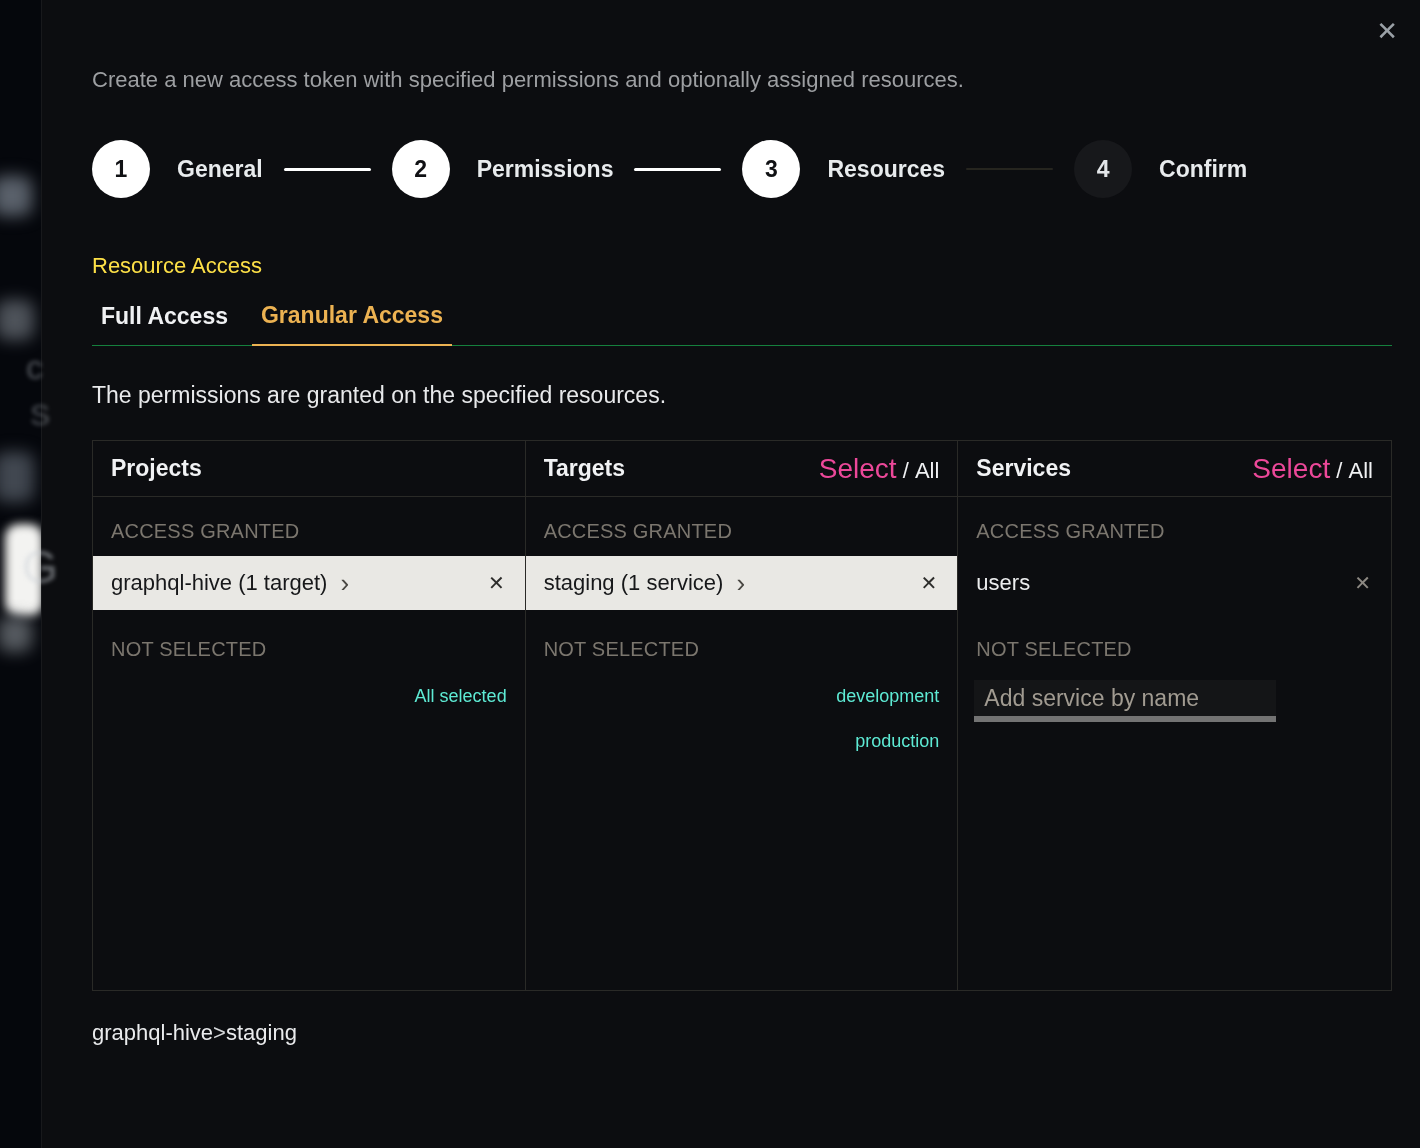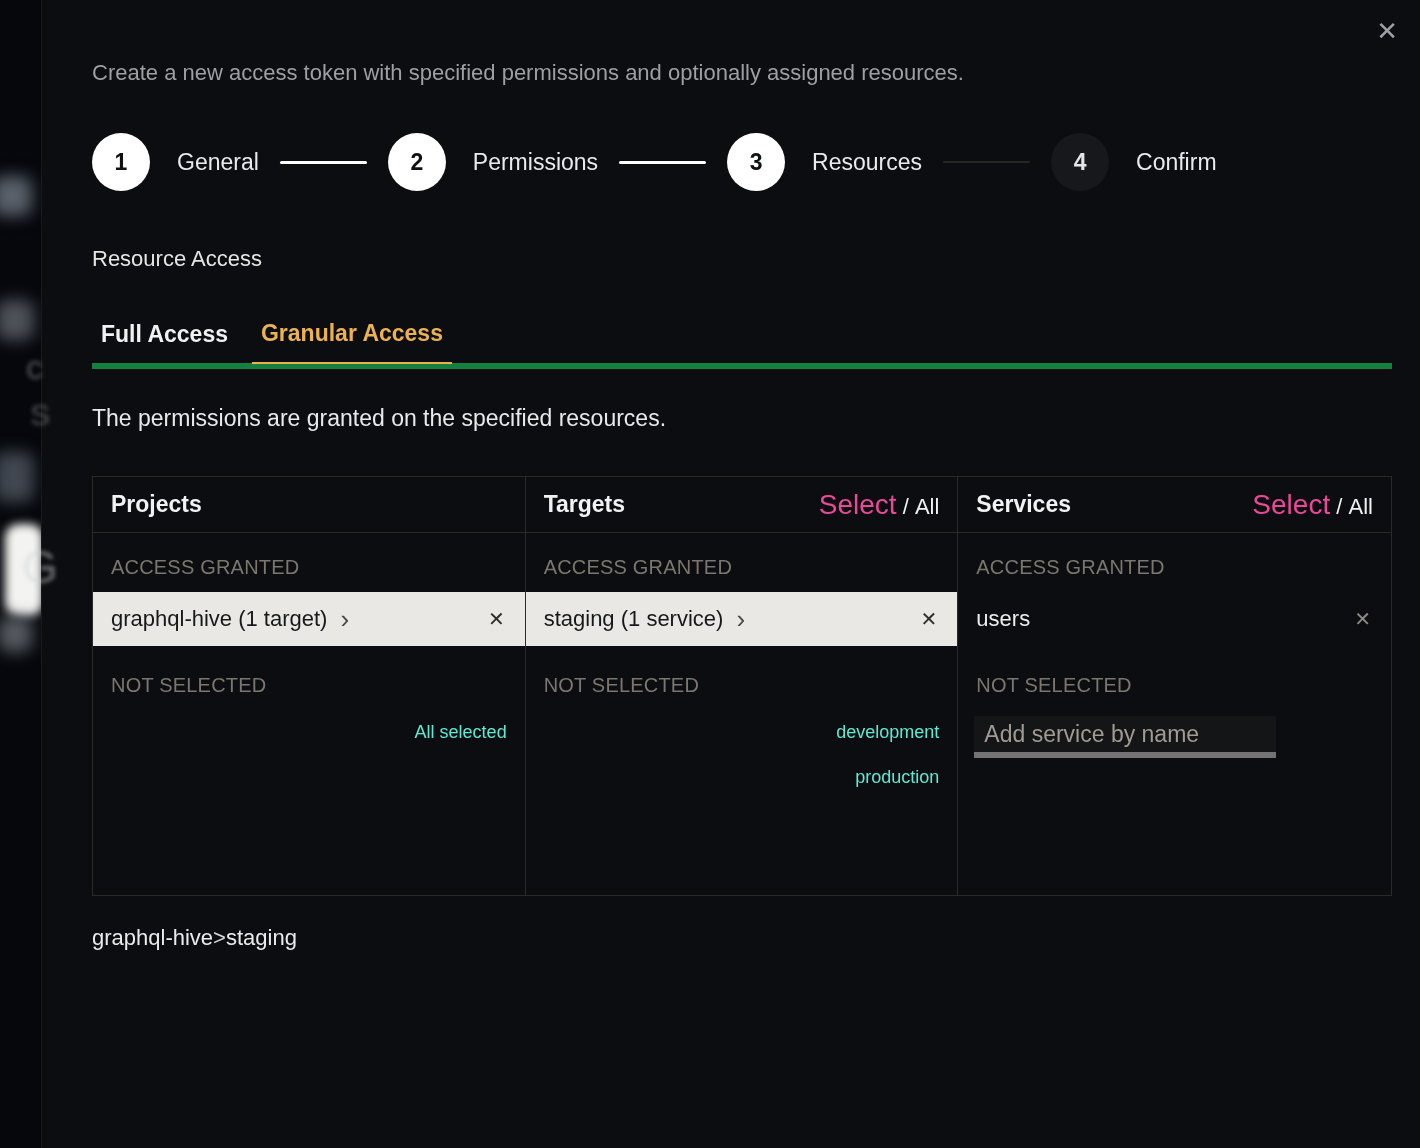--- a/index.html
+++ b/index.html
@@ -42,52 +42,52 @@
     position: absolute; top: 12px; right: 16px;
     background: none; border: none; cursor: pointer;
     font-size: 26px; color: #9aa0a6; line-height: 1;
     padding: 6px;
     font-family: "Liberation Sans", sans-serif;
   }
   .modal-title {
     font-size: 31px; font-weight: 700; color: #f2f3f5; letter-spacing: .2px;
   }
   .modal-subtitle {
-    margin-top: 20px; font-size: 22px; color: #9d9fa2; font-weight: 400;
+    margin-top: 27px; font-size: 22px; color: #9d9fa2; font-weight: 400;
   }
 
   
   .stepper { margin-top: 47px; display: flex; align-items: center; }
   .step { display: flex; align-items: center; }
   .step-circle {
     width: 58px; height: 58px; border-radius: 50%;
     background: #ffffff; color: #101114;
     display: flex; align-items: center; justify-content: center;
     font-size: 23px; font-weight: 600; flex: none;
   }
   .step.upcoming .step-circle { background: #17181b; color: #e3e6e9; }
-  .step-label { margin-left: 27px; font-size: 23px; font-weight: 400; color: #e8ebed; white-space: nowrap; }
+  .step-label { margin-left: 27px; font-size: 23px; font-weight: 700; color: #e8ebed; white-space: nowrap; }
   .connector { flex: 1; max-width: 87px; height: 3px; background: #ffffff; border-radius: 2px; margin: 0 21px; }
   .connector.upcoming { background: #26251f; height: 2px; }
 
   
-  .ra-heading { margin-top: 55px; font-size: 22px; font-weight: 500; color: #e5e5e5; }
-  .tabs { margin-top: 48px; display: flex; border-bottom: 6px solid #15803d; }
+  .ra-heading { margin-top: 55px; font-size: 22px; font-weight: 500; color: #fde047; }
+  .tabs { margin-top: 23px; display: flex; border-bottom: 1px solid #15803d; }
   .tab {
     padding: 0 9px 15px; margin-right: 15px;
     font-size: 23px; font-weight: 700; color: #f0f1f3;
     background: none; border: none; cursor: pointer;
     font-family: "Liberation Sans", sans-serif;
   }
   .tab.active { color: #ecb252; border-bottom: 2px solid #ecb252; margin-bottom: -1px; }
   .ra-description { margin-top: 36px; font-size: 23px; color: #e8e9eb; }
 
   
   .selector-table {
-    margin-top: 44px; height: 420px;
+    margin-top: 31px; height: 551px;
     border: 1px solid #2a2a27;
     display: grid; grid-template-columns: 1fr 1fr 1fr;
   }
   .sel-col { border-right: 1px solid #2a2a27; display: flex; flex-direction: column; min-width: 0; }
   .sel-col:last-child { border-right: none; }
   .sel-col-header {
     height: 56px; flex: none;
     display: flex; align-items: center; justify-content: space-between;
     padding: 0 18px; border-bottom: 1px solid #2a2a27;
     font-size: 23px; font-weight: 700; color: #f1f2f4;

